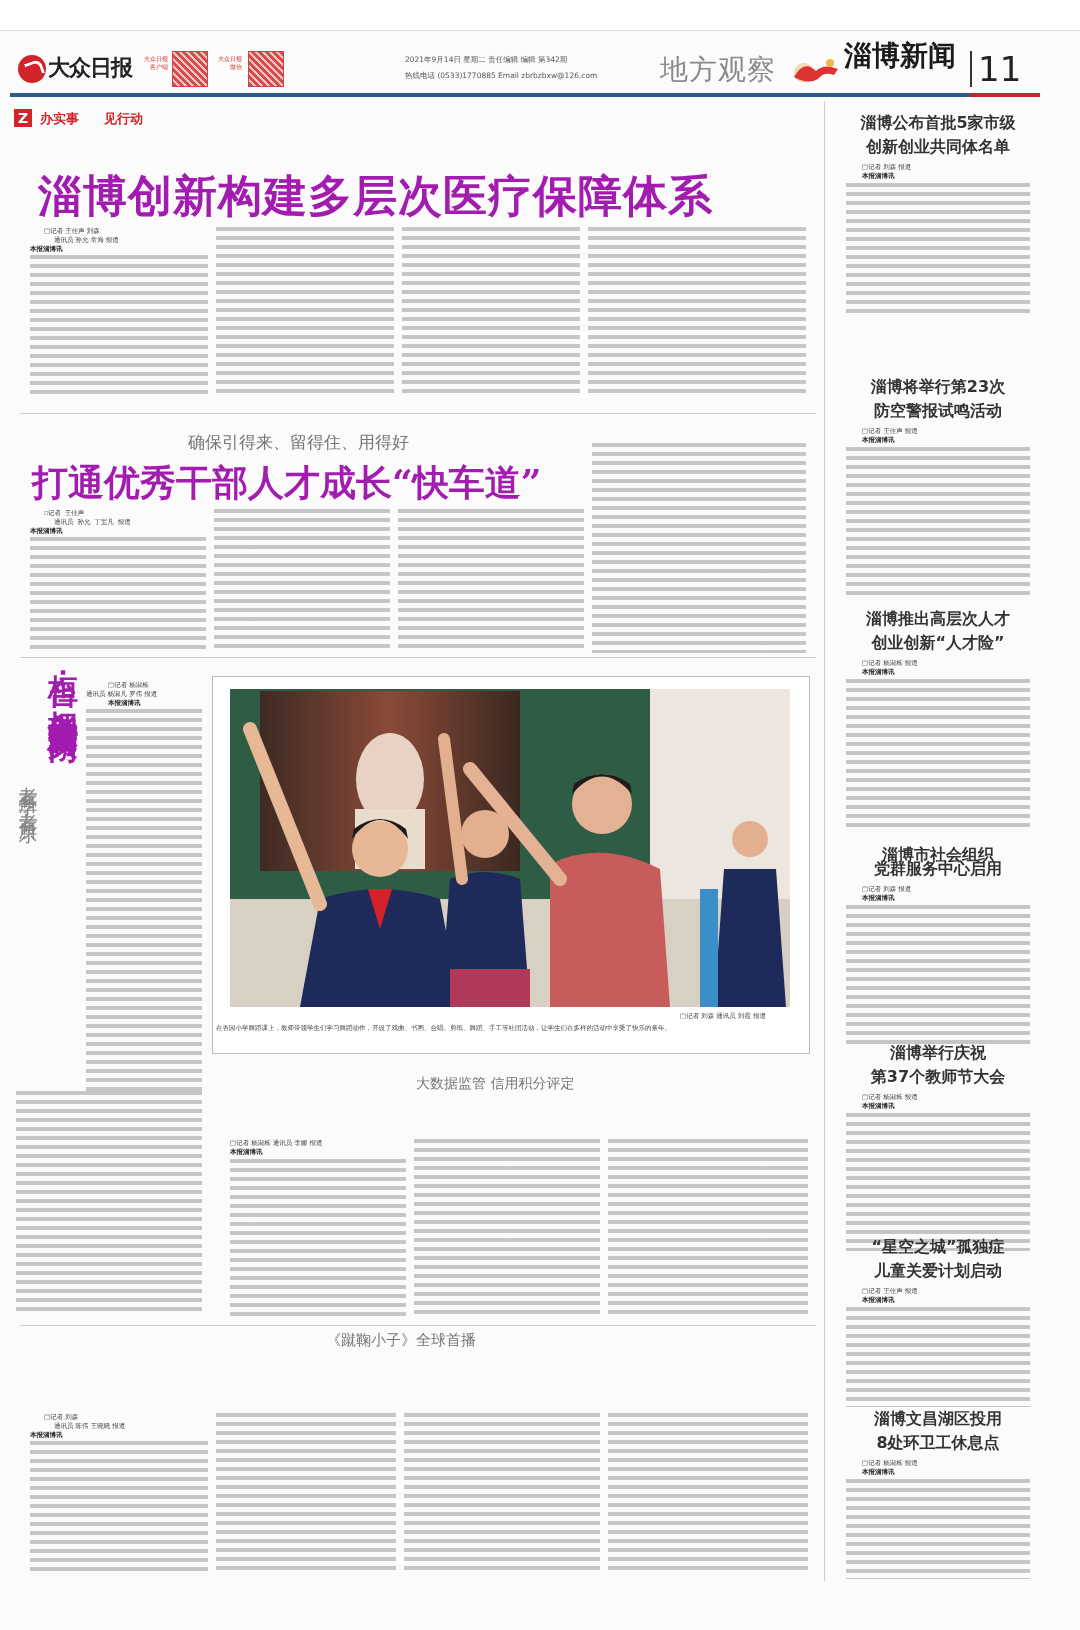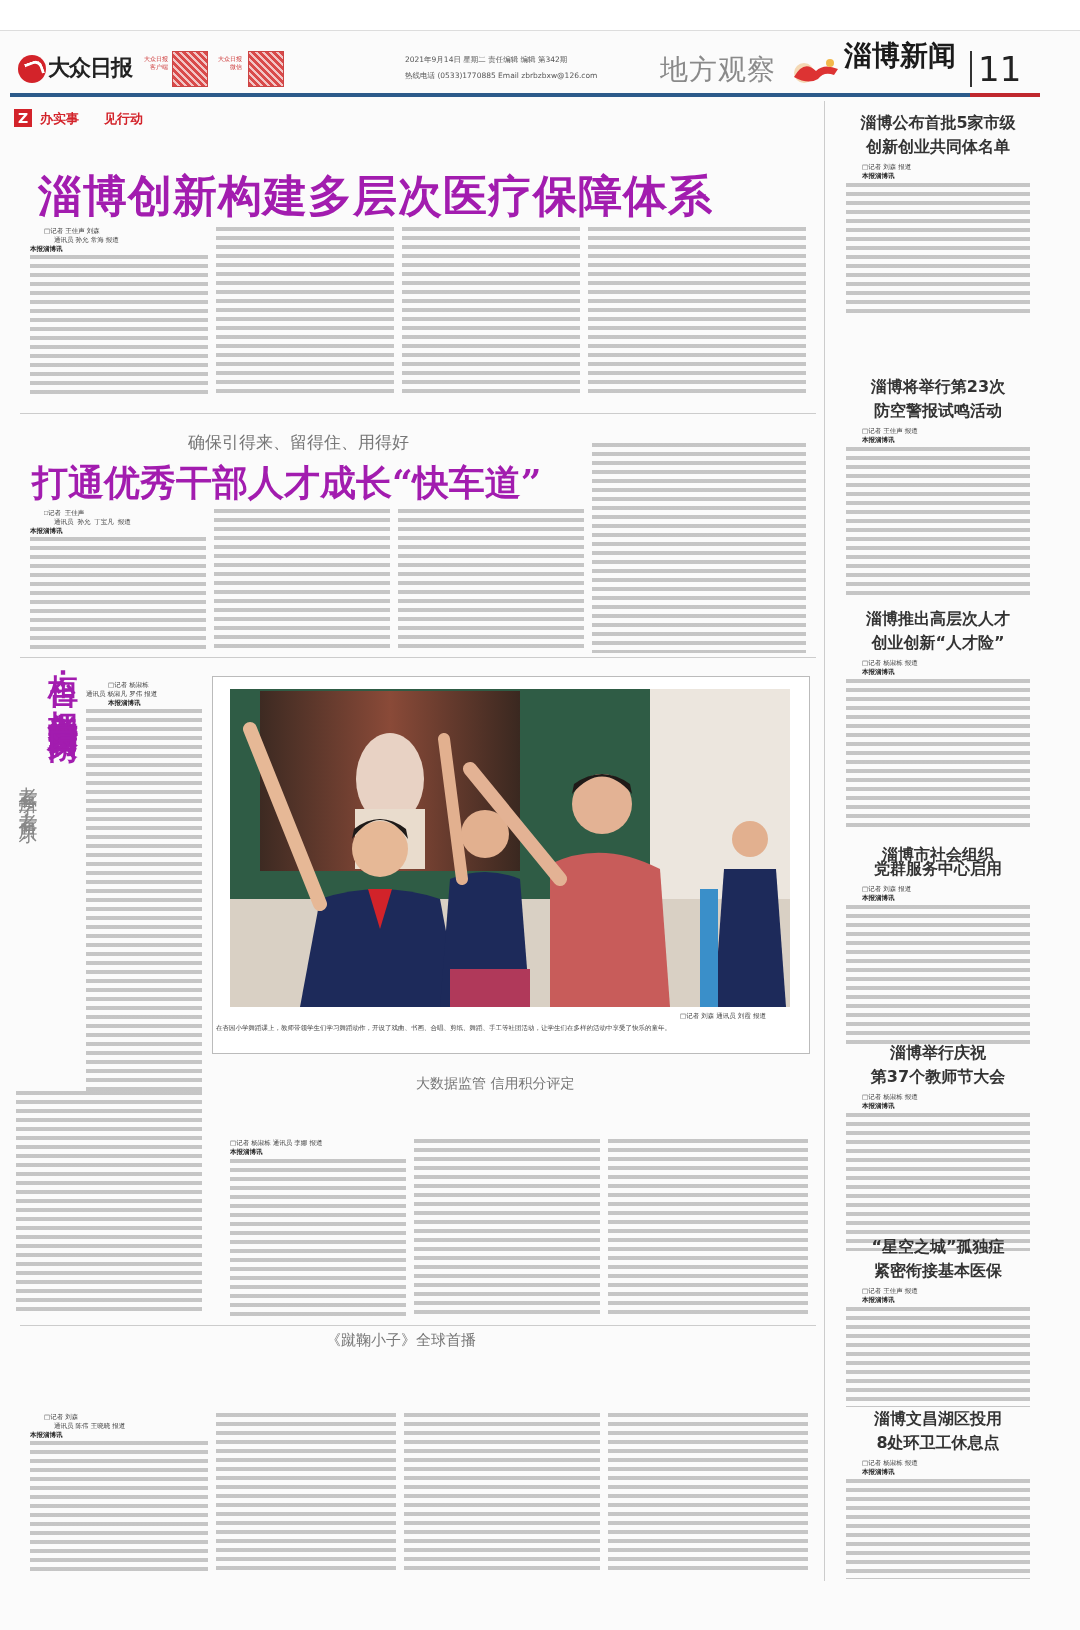--- a/index.html
+++ b/index.html
@@ -253,21 +253,21 @@
 
   <div class="rc-title" style="top:1010px;">淄博举行庆祝</div>
   <div class="rc-title" style="top:1034px;">第37个教师节大会</div>
   <div class="textcol" style="left:846px;top:1062px;width:184px;height:158px;">
     <div class="byline" style="padding-left:16px;">□记者  杨淑栋  报道</div>
     <div class="byline" style="padding-left:16px;"><span class="lead">本报淄博讯</span></div>
     <div class="lines" style="top:20px;bottom:0;"></div>
   </div>
 
   <div class="rc-title" style="top:1204px;">“星空之城”孤独症</div>
-  <div class="rc-title" style="top:1228px;">紧密衔接基本医保</div>
+  <div class="rc-title" style="top:1228px;">儿童关爱计划启动</div>
   <div class="textcol" style="left:846px;top:1256px;width:184px;height:120px;">
     <div class="byline" style="padding-left:16px;">□记者  王佳声  报道</div>
     <div class="byline" style="padding-left:16px;"><span class="lead">本报淄博讯</span></div>
     <div class="lines" style="top:20px;bottom:0;"></div>
   </div>
 
   <div class="rc-title" style="top:1376px;">淄博文昌湖区投用</div>
   <div class="rc-title" style="top:1400px;">8处环卫工休息点</div>
   <div class="textcol" style="left:846px;top:1428px;width:184px;height:120px;">
     <div class="byline" style="padding-left:16px;">□记者  杨淑栋  报道</div>

